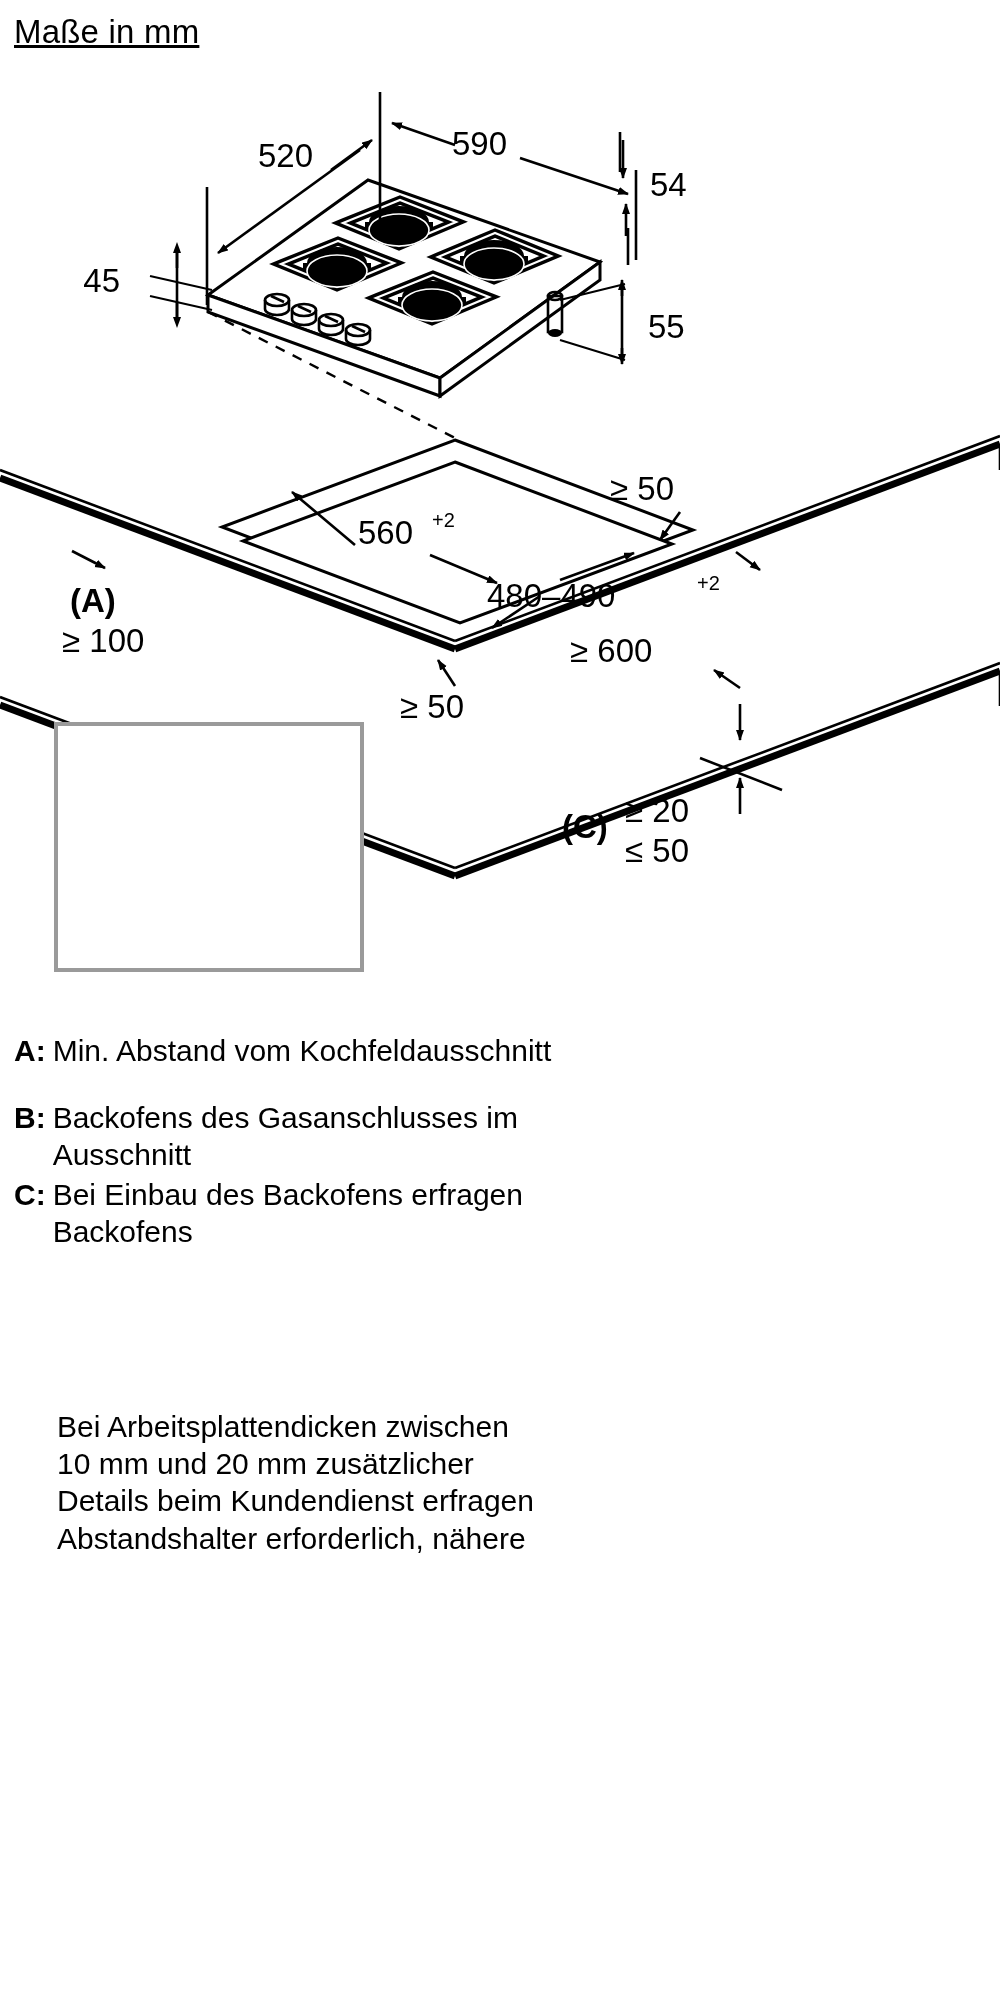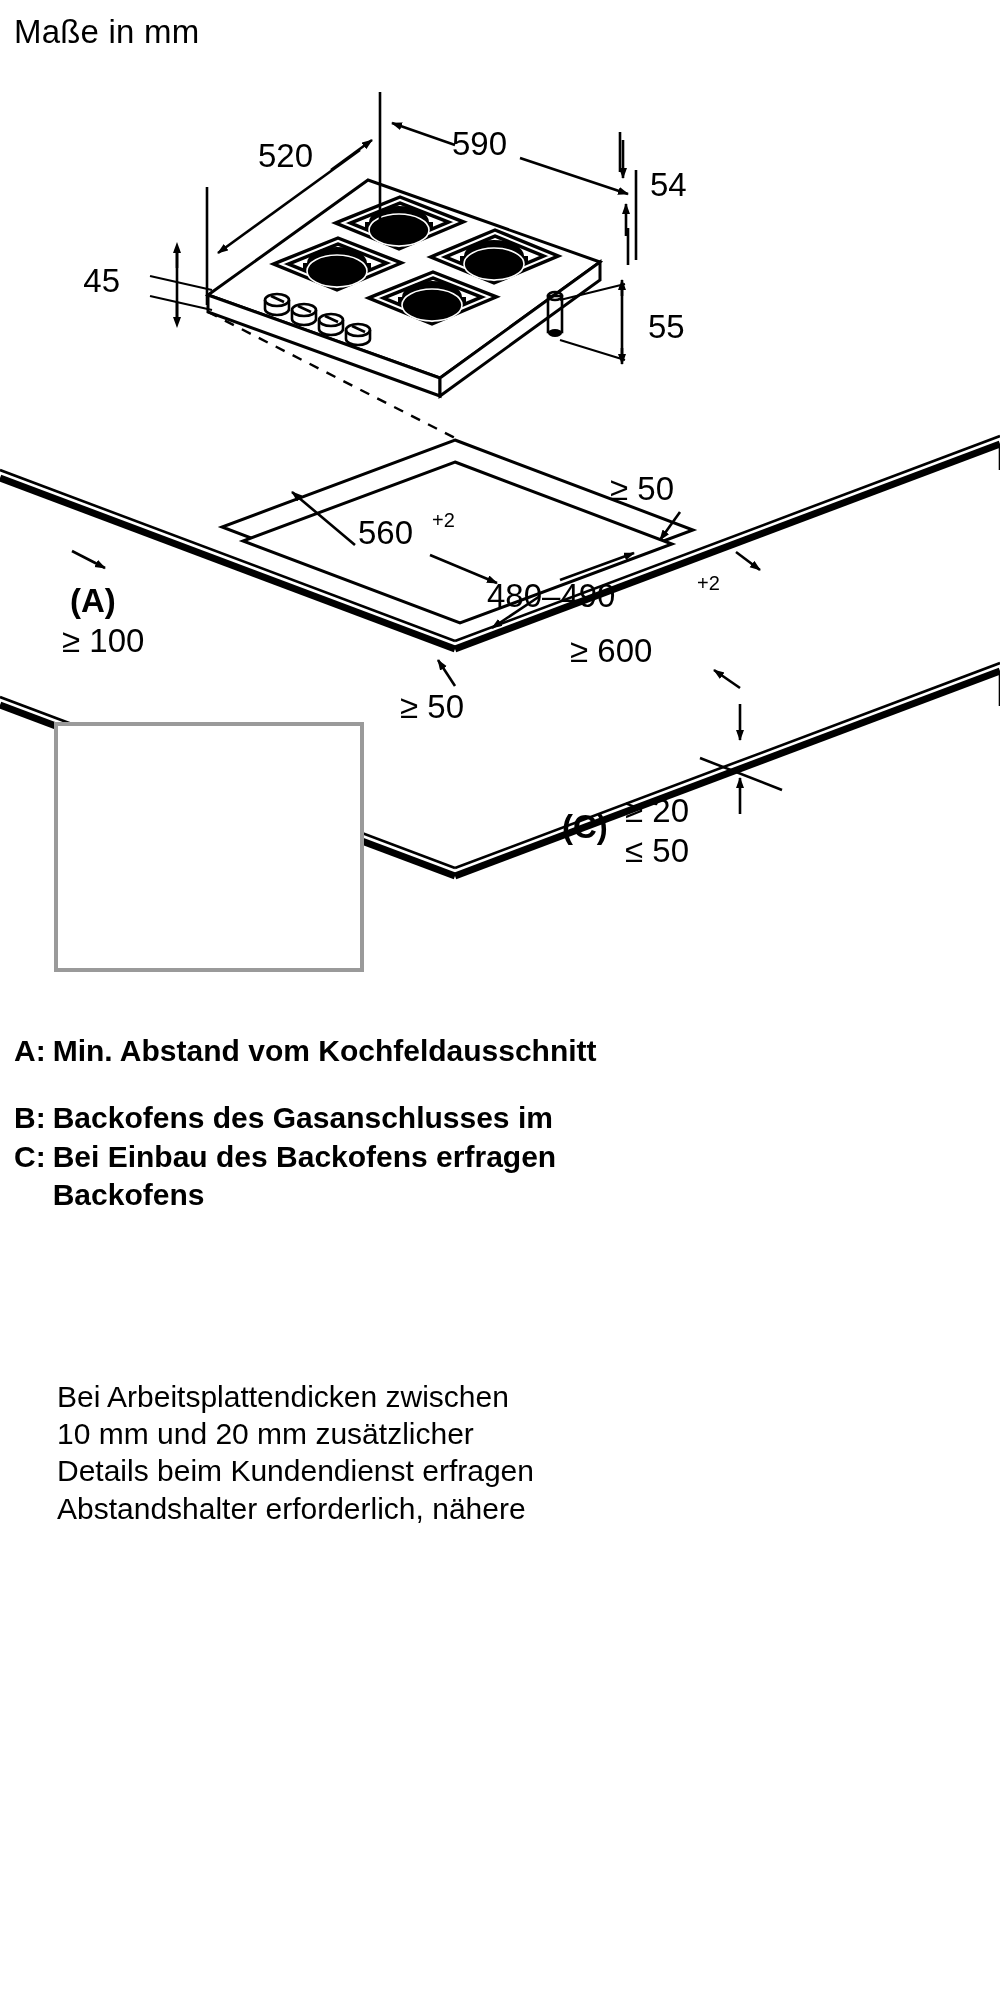--- a/index.html
+++ b/index.html
@@ -22,20 +22,21 @@
   }
   
   .title {
     position: absolute;
     left: 14px;
     top: 12px;
     font-size: 33px;
     line-height: 1.2;
     letter-spacing: 0.2px;
     white-space: nowrap;
+    text-decoration: underline;
   }
   
   #drawing {
     position: absolute;
     left: 0;
     top: 0;
     width: 1000px;
     height: 1010px;
   }
   
@@ -66,28 +67,27 @@
     font-size: 30px;
     line-height: 1.24;
     flex: 0 0 auto;
     padding-right: 7px;
     white-space: nowrap;
   }
   .note-text {
     font-size: 30px;
     line-height: 1.24;
     flex: 1 1 auto;
-    font-weight: bold;
   }
   .note-gap-lg { height: 30px; }
   .note-gap-sm { height: 2px; }
   .footnote {
     position: absolute;
     left: 57px;
-    top: 1378px;
+    top: 1408px;
     width: 640px;
     font-size: 30px;
     line-height: 1.24;
   }
   
   svg text {
     font-family: "Liberation Sans", sans-serif;
     fill: #000000;
   }
   .dim      { font-size: 33px; }
@@ -343,20 +343,21 @@
         <div>Min. Abstand vom Kochfeldausschnitt</div>
       </div>
     </div>
 
     <div class="note-gap-lg"></div>
 
     <div class="note-row">
       <div class="note-key">B:</div>
       <div class="note-text">
         <div>Backofens des Gasanschlusses im</div>
+        <div>Ausschnitt</div>
       </div>
     </div>
 
     <div class="note-gap-sm"></div>
 
     <div class="note-row">
       <div class="note-key">C:</div>
       <div class="note-text">
         <div>Bei Einbau des Backofens erfragen</div>
         <div>Backofens</div>

